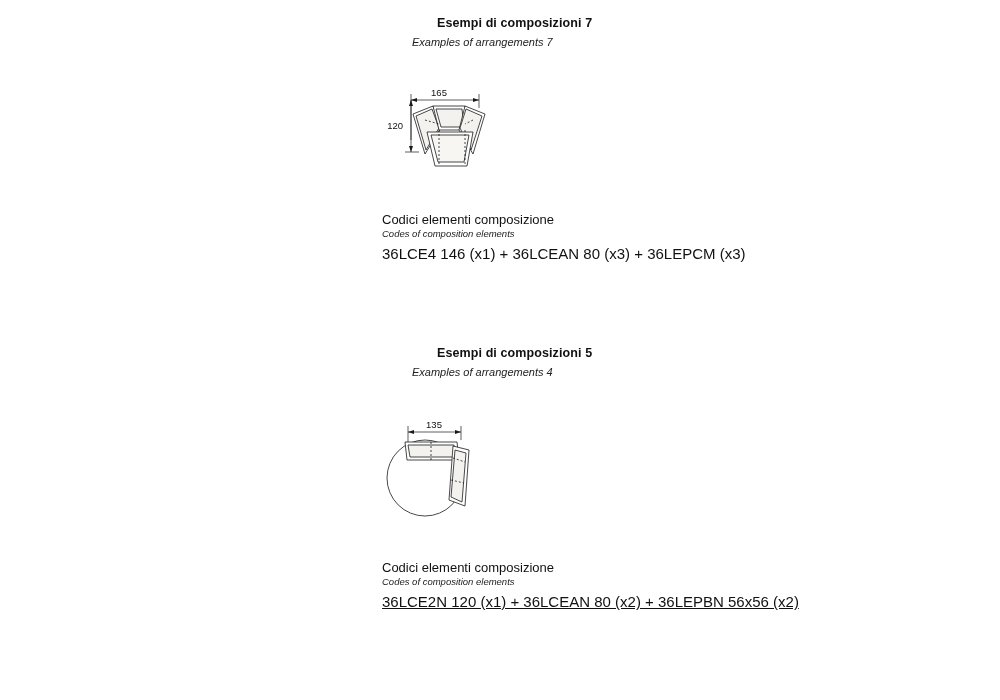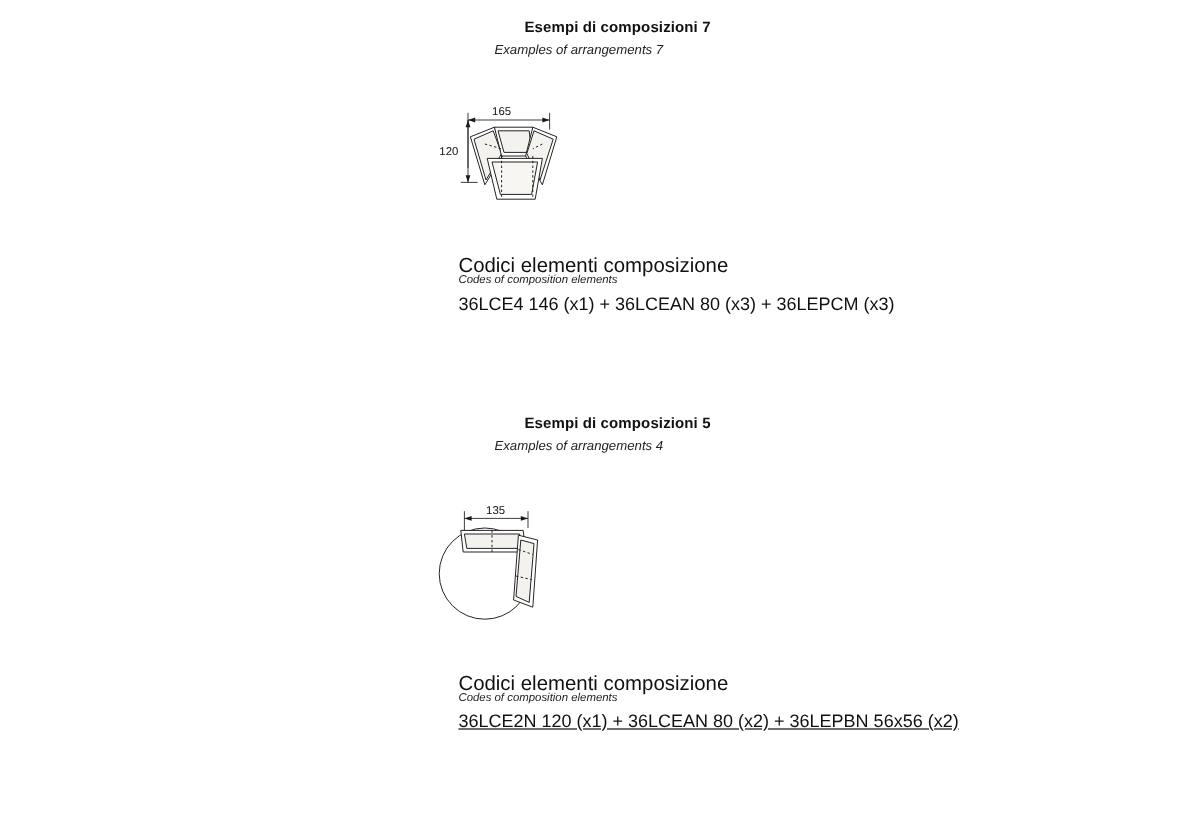--- a/index.html
+++ b/index.html
@@ -40,30 +40,30 @@
     top: 36px;
     font-size: 11px;
     font-style: italic;
     color: #222;
     white-space: nowrap;
     margin-left: 26px;
   }
 
   .drawing {
     position: absolute;
-    left: 340px;
+    left: 361px;
     top: 80px;
     width: 220px;
     height: 120px;
   }
 
   .codes-title-it {
     position: absolute;
     left: 382px;
-    font-size: 17px;
+    font-size: 13px;
     color: #111;
     white-space: nowrap;
     text-align: center;
   }
   .codes-title-en {
     position: absolute;
     left: 382px;
     font-size: 9.5px;
     font-style: italic;
     color: #222;

